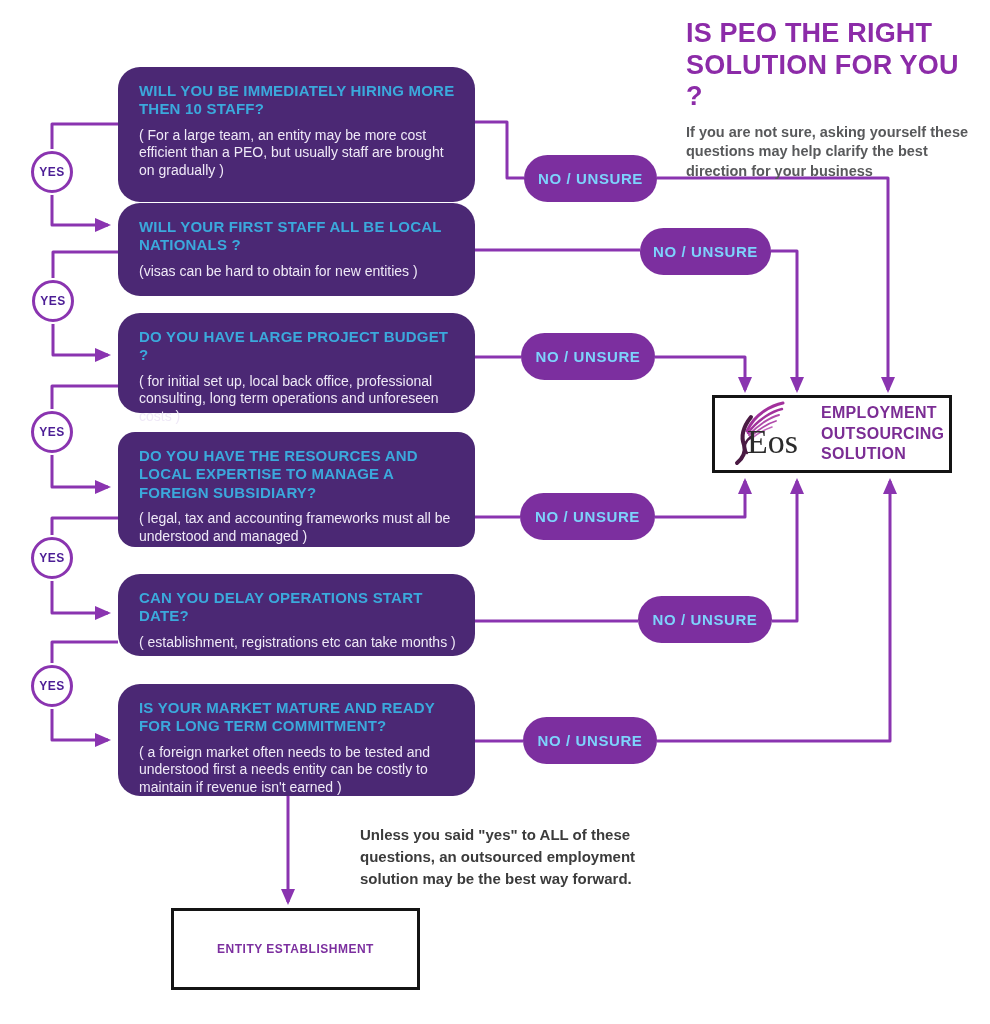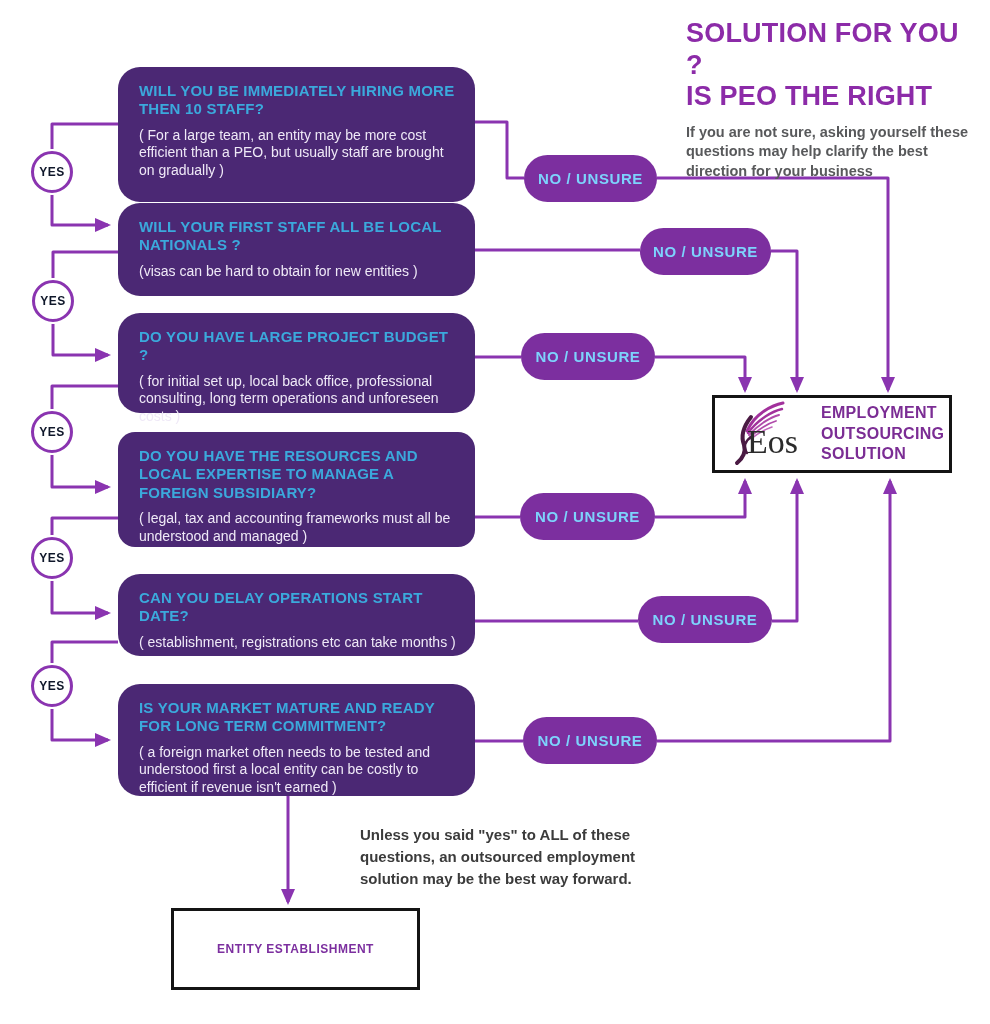--- a/index.html
+++ b/index.html
@@ -54,21 +54,21 @@
   }
 
   
   .yes-circle {
     position: absolute;
     width: 42px;
     height: 42px;
     border: 3px solid #8A34B0;
     border-radius: 50%;
     background: #ffffff;
-    color: #0f172a;
+    color: #4c1d95;
     font-weight: 700;
     font-size: 12px;
     letter-spacing: 0.5px;
     display: flex;
     align-items: center;
     justify-content: center;
   }
 
   
   .header { position: absolute; left: 686px; top: 18px; width: 296px; }
@@ -185,22 +185,22 @@
       <path d="M772,621 L797,621 L797,481" marker-end="url(#arrow)"></path>
       <path d="M475,741 L523,741"></path>
       <path d="M657,741 L890,741 L890,481" marker-end="url(#arrow)"></path>
 
       <path d="M288,796 L288,902" marker-end="url(#arrow)"></path>
     </g>
   </svg>
 
   <div class="header">
     <div class="title">
+      <div>IS PEO THE RIGHT</div>
       <div>SOLUTION FOR YOU ?</div>
-      <div>IS PEO THE RIGHT</div>
     </div>
     <div class="subtitle">If you are not sure, asking yourself these questions may help clarify the best direction for your business</div>
   </div>
 
   <div class="qbox" style="top:67px;  height:135px;">
     <div class="qtitle">WILL YOU BE IMMEDIATELY HIRING MORE THEN 10 STAFF?</div>
     <div class="qdetail">( For a large team, an entity may be more cost efficient than a PEO, but usually staff are brought on gradually )</div>
   </div>
   <div class="qbox" style="top:203px; height:93px;">
     <div class="qtitle">WILL YOUR FIRST STAFF ALL BE LOCAL NATIONALS ?</div>
@@ -213,21 +213,21 @@
   <div class="qbox" style="top:432px; height:115px;border-radius:17px;">
     <div class="qtitle">DO YOU HAVE THE RESOURCES AND LOCAL EXPERTISE TO MANAGE A FOREIGN SUBSIDIARY?</div>
     <div class="qdetail">( legal, tax and accounting frameworks must all be understood and managed )</div>
   </div>
   <div class="qbox" style="top:574px; height:82px;">
     <div class="qtitle">CAN YOU DELAY OPERATIONS START DATE?</div>
     <div class="qdetail">( establishment, registrations etc can take months )</div>
   </div>
   <div class="qbox" style="top:684px; height:112px;">
     <div class="qtitle">IS YOUR MARKET MATURE AND READY FOR LONG TERM COMMITMENT?</div>
-    <div class="qdetail">( a foreign market often needs to be tested and understood first a local entity can be costly to efficient if  revenue isn't  earned )</div>
+    <div class="qdetail">( a foreign market often needs to be tested and understood first a needs entity can be costly to maintain if  revenue isn't  earned )</div>
   </div>
 
   <div class="pill" style="left:524px; top:155px; width:133px;">NO / UNSURE</div>
   <div class="pill" style="left:640px; top:228px; width:131px;">NO / UNSURE</div>
   <div class="pill" style="left:521px; top:333px; width:134px;">NO / UNSURE</div>
   <div class="pill" style="left:520px; top:493px; width:135px;">NO / UNSURE</div>
   <div class="pill" style="left:638px; top:596px; width:134px;">NO / UNSURE</div>
   <div class="pill" style="left:523px; top:717px; width:134px;">NO / UNSURE</div>
 
   <div class="yes-circle" style="left:31px; top:151px;">YES</div>

